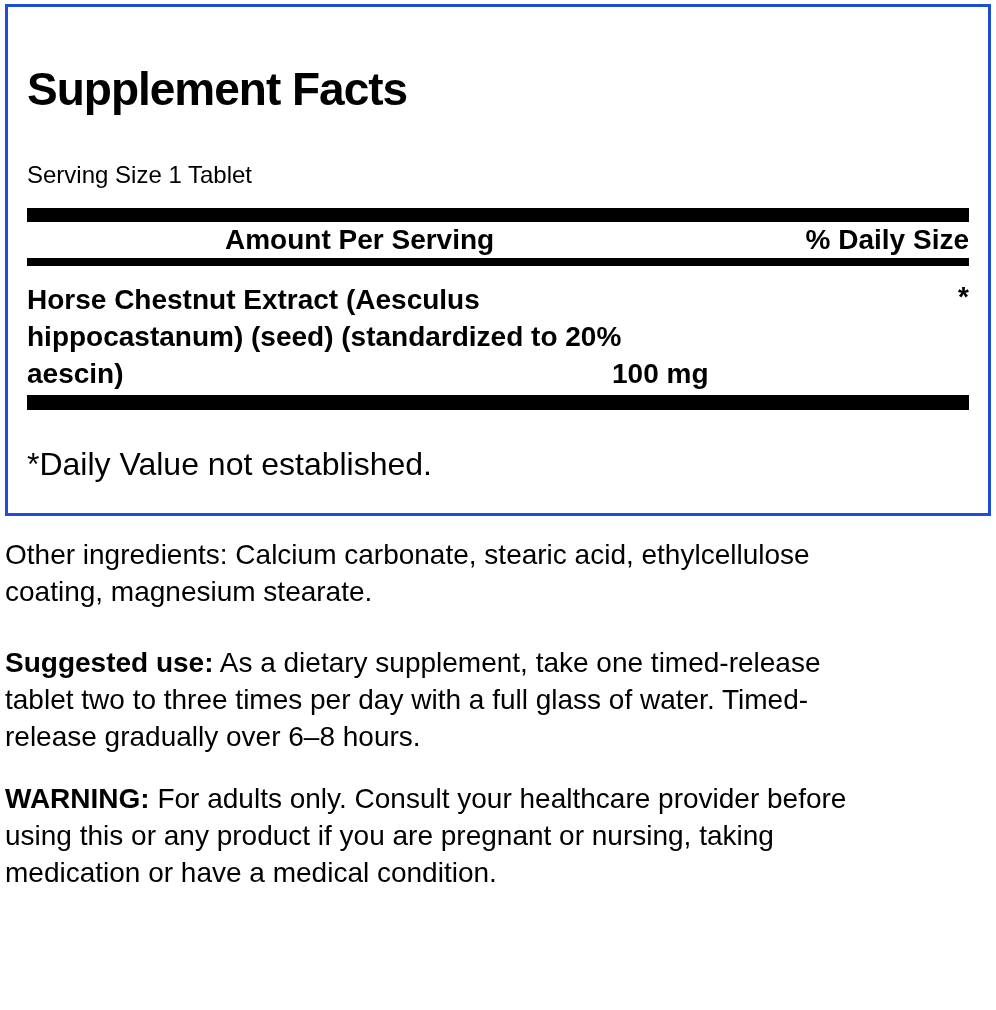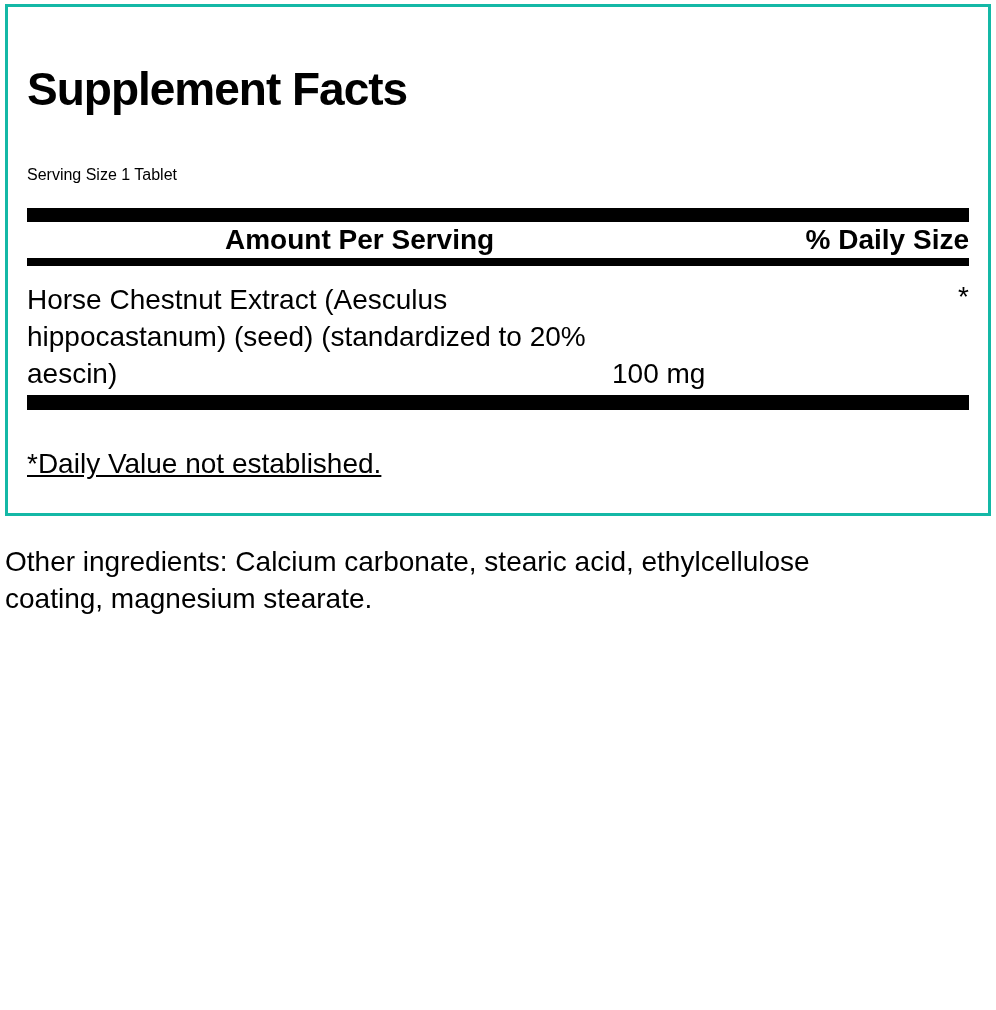--- a/index.html
+++ b/index.html
@@ -9,71 +9,72 @@
     background: #ffffff; color: #000000;
     font-family: "Liberation Sans", sans-serif;
     -webkit-font-smoothing: antialiased;
   }
   .page { position: relative; width: 996px; height: 1010px; }
 
   
   .facts-panel {
     margin: 4px 5px 0 5px;
     width: 986px; height: 512px;
-    border: 3px solid #14b8a6;
+    border: 3px solid #1d4ed8;
     padding: 0 19px;
   }
   .title {
     margin: 56px 0 0 0;
     font-size: 46px; line-height: 52px;
     font-weight: bold; letter-spacing: -1px;
     white-space: nowrap;
   }
   .serving {
     margin-top: 43px;
-    font-size: 16px; line-height: 34px;
+    font-size: 24px; line-height: 34px;
   }
   .bar { width: 100%; background: #000; }
   .bar-thick-top { height: 14px; margin-top: 16px; }
   .header-row {
     display: flex; justify-content: space-between; align-items: center;
     height: 36px; font-size: 28px; font-weight: bold; line-height: 36px;
   }
   .hdr-amount { padding-left: 198px; white-space: nowrap; }
   .hdr-dv { white-space: nowrap; }
   .bar-thin { height: 8px; }
   .ingredient-row {
     position: relative;
     padding-top: 15px;
     font-size: 28px; line-height: 37px;
     min-height: 126px;
+    font-weight: bold;
   }
   .ing-name { white-space: pre-line; max-width: 700px; }
   .ing-amount {
     position: absolute; left: 585px; top: 89px;
     line-height: 37px; white-space: nowrap;
   }
   .ing-asterisk {
     position: absolute; right: 0; top: 12px;
     line-height: 37px;
   }
   .bar-thick-bottom { height: 15px; margin-top: 3px; }
   .footnote {
     margin-top: 37px;
-    font-size: 28px; line-height: 34px; text-decoration: underline;
+    font-size: 32px; line-height: 34px;
   }
 
   
   .para {
     margin: 0 10px 0 5px;
     font-size: 28px; line-height: 37px;
     white-space: pre-line;
   }
   .para b { font-weight: bold; }
-  .para-other     { margin-top: 27px; }
+  .para-other     { margin-top: 20px; }
   .para-suggested { margin-top: 34px; }
   .para-warning   { margin-top: 25px; }
   .para-storage   { margin-top: 31px; }
 </style>
 </head>
 <body>
 
 <div class="page">
 
   <div class="facts-panel">
@@ -98,16 +99,22 @@
     </div>
 
     <div class="bar bar-thick-bottom"></div>
 
     <div class="footnote">*Daily Value not established.</div>
   </div>
 
   <p class="para para-other"><span>Other ingredients: Calcium carbonate, stearic acid, ethylcellulose
 coating, magnesium stearate.</span></p>
 
+  <p class="para para-suggested"><b>Suggested use:</b> <span>As a dietary supplement, take one timed-release
+tablet two to three times per day with a full glass of water. Timed-
+release gradually over 6–8 hours.</span></p>
 
+  <p class="para para-warning"><b>WARNING:</b> <span>For adults only. Consult your healthcare provider before
+using this or any product if you are pregnant or nursing, taking
+medication or have a medical condition.</span></p>
 
 
 </div>
 
 </body></html>

